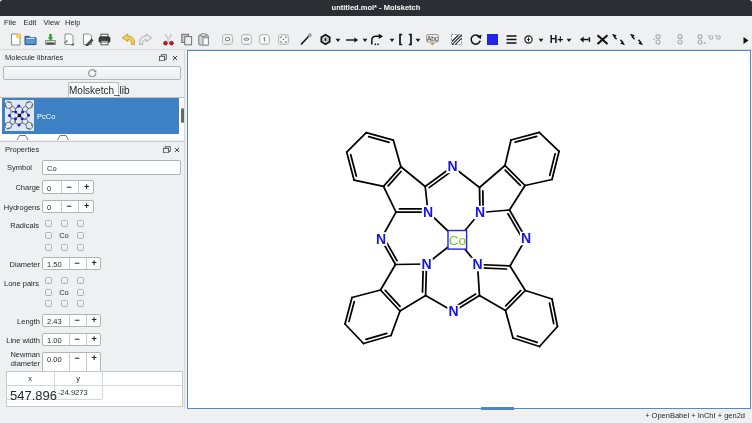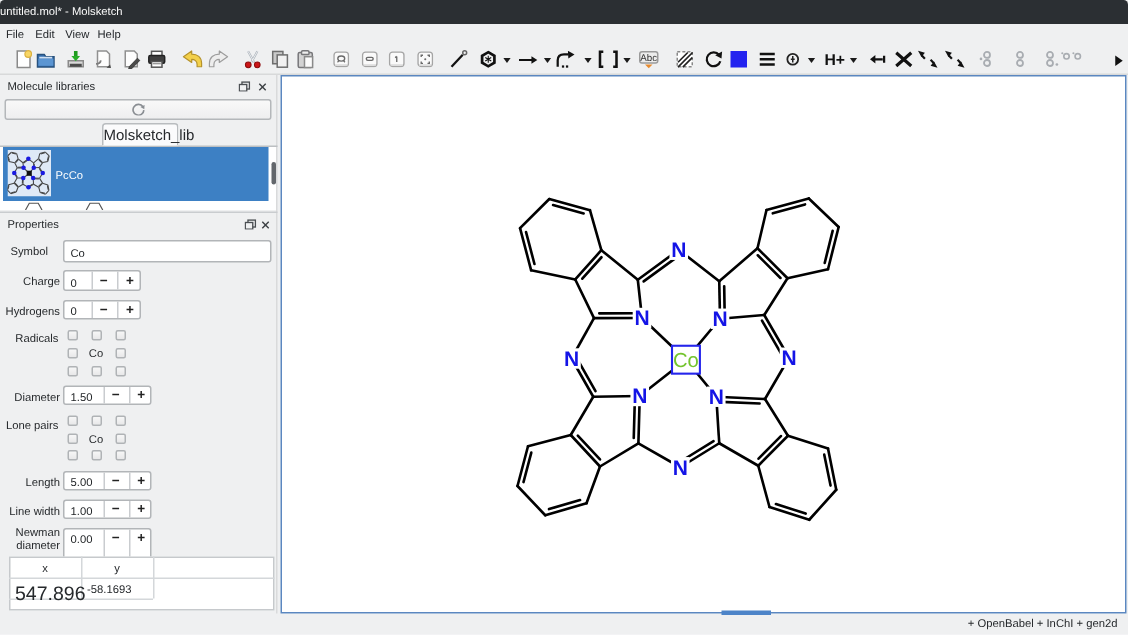--- a/index.html
+++ b/index.html
@@ -6,21 +6,21 @@
 .lbl { position:absolute; font-size:7.5px; color:#26292c; text-align:right; }
 .spin { position:absolute; background:#fff; border:1px solid #b2b5b8; border-radius:2px; font-size:7.5px; color:#1d2023; }
 .spin .v { position:absolute; left:4px; top:2.5px; }
 .spin .d { position:absolute; top:0; bottom:0; border-left:1px solid #c9cccf; }
 .spin .m { position:absolute; font-size:9px; font-weight:bold; color:#222; top:0.5px; }
 .cb { position:absolute; width:7px; height:7px; border:1px solid #b0b3b6; border-radius:1.5px; background:linear-gradient(#f7f7f7,#e8e8e9); }
 </style></head>
 <body style="background:#eff0f1">
 
 <div class="abs" style="left:0;top:0;width:752px;height:16px;background:#2b2f33;border-radius:3px 3px 0 0"></div>
-<div class="abs" style="left:0;top:0;width:752px;height:16px;line-height:16px;color:#fcfcfc;font-size:7.5px;font-weight:normal">untitled.mol* - Molsketch</div>
+<div class="abs" style="left:0;top:0;width:752px;height:16px;line-height:16px;text-align:center;color:#fcfcfc;font-size:7.5px;font-weight:bold">untitled.mol* - Molsketch</div>
 
 <div class="abs" style="left:0;top:16px;width:752px;height:14px;background:#eff0f1"></div>
 <div class="abs" style="left:4px;top:16px;height:14px;line-height:14px;font-size:7.5px;color:#23262a">File</div>
 <div class="abs" style="left:23.5px;top:16px;height:14px;line-height:14px;font-size:7.5px;color:#23262a">Edit</div>
 <div class="abs" style="left:43.5px;top:16px;height:14px;line-height:14px;font-size:7.5px;color:#23262a">View</div>
 <div class="abs" style="left:65px;top:16px;height:14px;line-height:14px;font-size:7.5px;color:#23262a">Help</div>
 
 <div class="abs" style="left:0;top:30px;width:752px;height:20px;background:#eff0f1;border-bottom:1px solid #d8d9da"></div>
 <svg style="position:absolute;left:9.0px;top:33.0px;width:13px;height:13px" viewBox="0 0 13 13">
     <path d="M2.5 1h6l2.5 2.5V12h-8.5z" fill="#fff" stroke="#8a8a8a"></path>
@@ -475,21 +475,21 @@
 <div class="cb" style="left:76.5px;top:277px"></div>
 <div class="cb" style="left:44.5px;top:288.5px"></div>
 <div class="cb" style="left:76.5px;top:288.5px"></div>
 <div class="abs" style="left:57px;top:288px;width:14px;text-align:center;font-size:7.5px;color:#26292c">Co</div>
 <div class="cb" style="left:44.5px;top:300px"></div>
 <div class="cb" style="left:60.5px;top:300px"></div>
 <div class="cb" style="left:76.5px;top:300px"></div>
 
 <div class="lbl" style="left:0;top:317px;width:40px">Length</div>
 <div class="spin" style="left:42px;top:313.5px;width:59px;height:13.5px">
-    <span class="v">5.00</span>
+    <span class="v">2.43</span>
 <span class="d" style="left:26px"></span>
     <span class="d" style="left:42.5px"></span>
 <span class="m" style="left:31.5px">−</span>
     <span class="m" style="left:48.5px">+</span>
   </div>
 
 <div class="lbl" style="left:0;top:336px;width:40px">Line width</div>
 <div class="spin" style="left:42px;top:332.5px;width:59px;height:13.5px">
     <span class="v">1.00</span>
 <span class="d" style="left:26px"></span>
@@ -508,16 +508,16 @@
   </div>
 
 <div class="abs" style="left:6px;top:371px;width:177px;height:35.5px;background:#fff;border:1px solid #c6c9cc"></div>
 <div class="abs" style="left:6px;top:384.5px;width:177px;height:1px;background:#d4d7da"></div>
 <div class="abs" style="left:6px;top:398.5px;width:96px;height:1px;background:#d4d7da"></div>
 <div class="abs" style="left:54px;top:371px;width:1px;height:28px;background:#d4d7da"></div>
 <div class="abs" style="left:102px;top:371px;width:1px;height:28px;background:#d4d7da"></div>
 <div class="abs" style="left:6px;top:374px;width:48px;text-align:center;font-size:7.5px;color:#26292c">x</div>
 <div class="abs" style="left:54px;top:374px;width:48px;text-align:center;font-size:7.5px;color:#26292c">y</div>
 <div class="abs" style="left:10px;top:388px;font-size:13px;color:#26292c">547.896</div>
-<div class="abs" style="left:58px;top:388px;font-size:7.5px;color:#26292c">-58.1693</div>
+<div class="abs" style="left:58px;top:388px;font-size:7.5px;color:#26292c">-24.9273</div>
 
 <div class="abs" style="left:0;top:410px;width:752px;height:13px;background:#eff0f1"></div>
 <div class="abs" style="right:7px;top:411px;font-size:7.5px;color:#26292c">+ OpenBabel + InChI + gen2d</div>
 
 </body></html>

